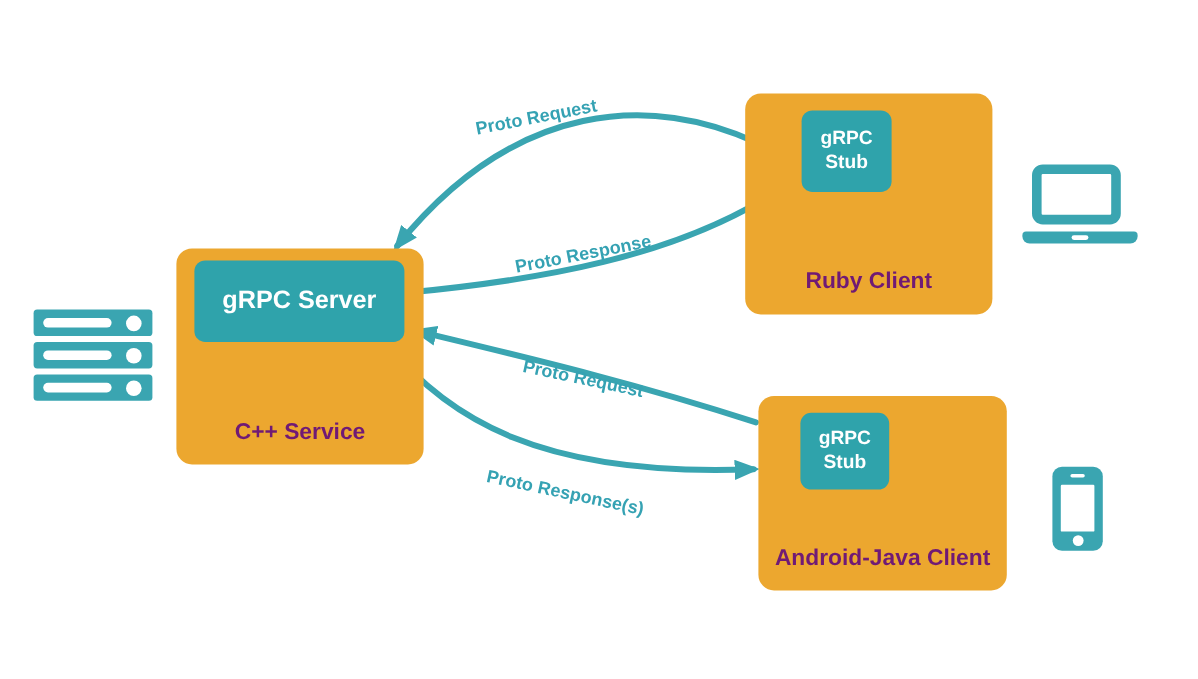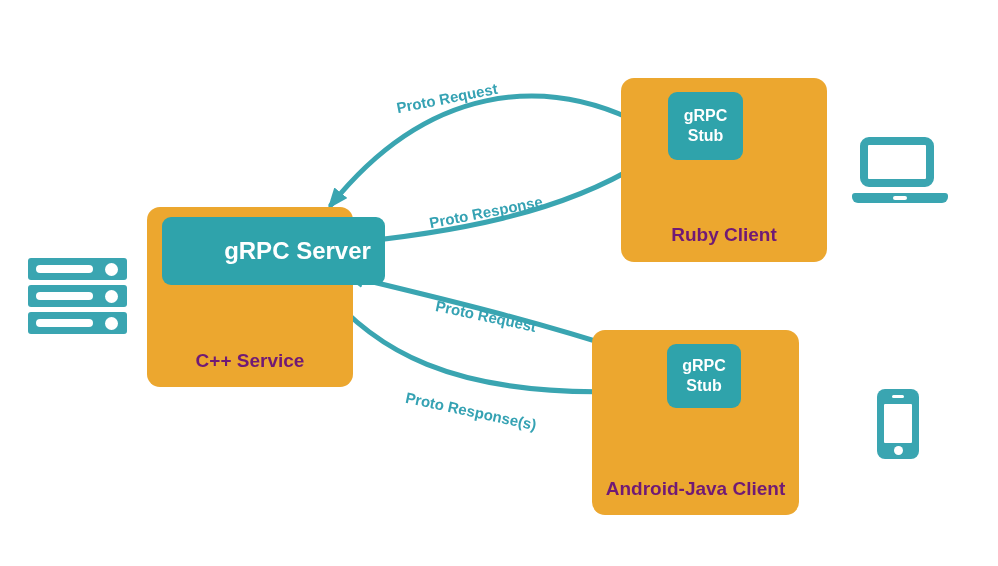--- a/index.html
+++ b/index.html
@@ -30,21 +30,21 @@
     font-weight: bold;
   }
   .big-label {
     position: absolute;
     left: 0; right: 0;
     text-align: center;
     color: #701a75;
     font-weight: bold;
     font-size: 19px;
   }
-  .server-inner { left: 162px; top: 217px; width: 175px; height: 68px; font-size: 24px; padding-left: 48px; }
+  .server-inner { left: 162px; top: 217px; width: 175px; height: 68px; font-size: 21px; }
   .stub-inner   { font-size: 16px; line-height: 1.25; text-align: center; margin-left: 36px; }
 
   
   svg.arrows { position: absolute; left: 0; top: 0; width: 998px; height: 566px; }
   svg.arrows path.flow {
     fill: none;
     stroke: #3AA5B1;
     stroke-width: 5;
     stroke-linecap: round;
   }
@@ -162,21 +162,21 @@
     <span>gRPC Server</span>
   </div>
 
   <div class="big-box" style="left:621px; top:78px; width:206px; height:184px;">
     <div class="big-label" style="bottom:16px;">Ruby Client</div>
   </div>
   <div class="inner-box stub-inner" style="left:632px; top:92px; width:75px; height:68px;">
     <span style="display:inline-block; width:48px;">gRPC Stub</span>
   </div>
 
-  <div class="big-box" style="left:592px; top:330px; width:207px; height:185px;">
+  <div class="big-box" style="left:632px; top:330px; width:207px; height:162px;">
     <div class="big-label" style="bottom:15px;">Android-Java Client</div>
   </div>
   <div class="inner-box stub-inner" style="left:631px; top:344px; width:74px; height:64px;">
     <span style="display:inline-block; width:48px;">gRPC Stub</span>
   </div>
 
   <div class="abs" style="left:28px; top:258px; width:99px; height:76px;">
     <div class="rack-row" style="top:0;">
       <div class="rack-slot"></div>
       <div class="rack-led"></div>

